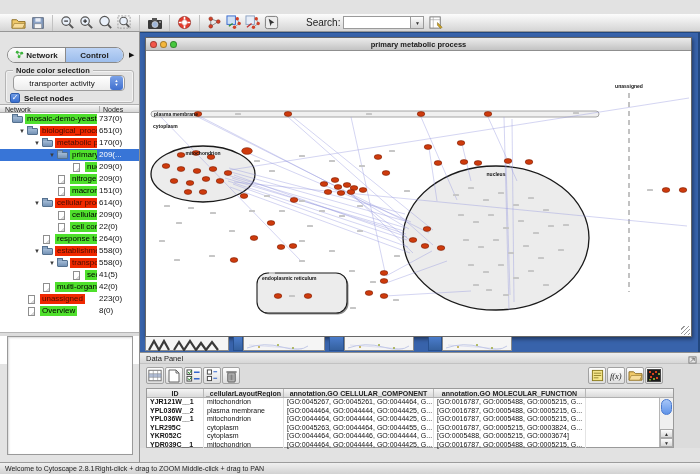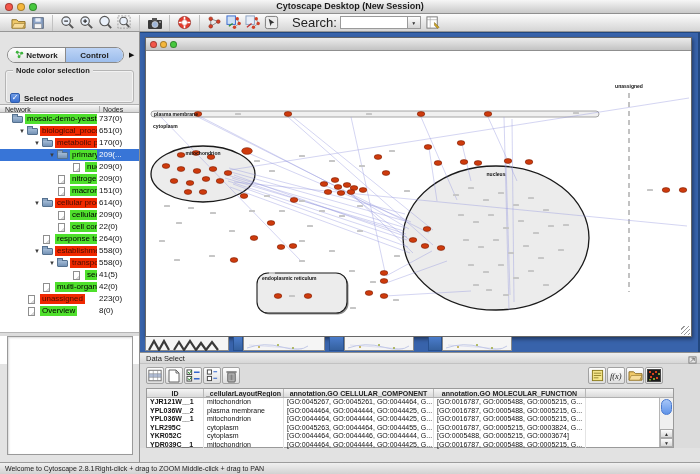--- a/index.html
+++ b/index.html
@@ -9,21 +9,21 @@
 .titlebar{position:absolute;left:0;top:0;width:700px;height:14px;background:linear-gradient(#f6f6f6,#c9c9c9);border-bottom:1px solid #8f8f8f}
 .lights{position:absolute;left:5px;top:3px;display:flex;gap:4px}
 .light{width:8px;height:8px;border-radius:50%;border:1px solid rgba(0,0,0,.3)}
 .light.red{background:#f3564a}.light.yellow{background:#f5b73c}.light.green{background:#47c83e}
 .titlebar .title{position:absolute;left:0;right:0;top:1px;text-align:center;font-size:9px;font-weight:bold;color:#1a1a1a}
 
 .toolbar{position:absolute;left:0;top:14px;width:700px;height:18px;background:linear-gradient(#fcfcfc,#d5d5d5);border-bottom:1px solid #979797;display:flex;align-items:center;padding-left:4px}
 .tbgroup{display:flex;align-items:center;gap:2px;padding:0 6px}
 .tbgroup+.tbgroup{border-left:1px solid #c2c2c2}
 .tbicon{width:17px;height:16px;display:flex;align-items:center;justify-content:center}
-.search-label{font-size:13px;color:#222;margin:0 3px 0 6px}
+.search-label{font-size:10px;color:#222;margin:0 3px 0 20px}
 .search-combo{display:flex;height:13px;align-items:stretch}
 .search-input{width:68px;height:13px;border:1px solid #9a9a9a;background:#fff;font-size:7px;padding:0 2px;font-family:inherit}
 .search-arrow{width:13px;border:1px solid #9a9a9a;border-left:none;background:linear-gradient(#fefefe,#d4d4d4);font-size:5px;display:flex;align-items:center;justify-content:center;color:#333}
 
 .control-panel{position:absolute;left:0;top:32px;width:140px;height:430px;background:#e3e3e3;border-right:1px solid #8f8f8f}
 .cp-header{position:absolute;top:0;left:0;right:0;height:13px;background:linear-gradient(#f2f2f2,#d8d8d8);border-bottom:1px solid #bdbdbd;font-size:7.5px;color:#222;padding:2px 0 0 4px}
 .float-btn{position:absolute;right:3px;top:2px;width:10px;height:9px;display:flex;align-items:center;justify-content:center}
 .cp-tabs{position:absolute;top:15px;left:7px;width:117px;height:16px;display:flex;border:1px solid #8a8a8a;border-radius:8px;overflow:hidden;background:#fff}
 .cp-tab{flex:1;display:flex;align-items:center;justify-content:center;gap:2px;font-size:8px;font-weight:bold;color:#222;background:linear-gradient(#fff,#e4e4e4)}
 .cp-tab.selected{background:linear-gradient(#bdd4f6,#9cbdec)}
@@ -87,28 +87,20 @@
 .btab.selected{background:linear-gradient(#c2d8f7,#a5c5f0)}
 .btab+.btab{border-left:1px solid #9a9a9a}
 .statusbar{position:absolute;left:0;top:462px;width:700px;height:12px;background:linear-gradient(#f0f0f0,#d2d2d2);border-top:1px solid #9c9c9c;font-size:7px;color:#222}
 .status-item{position:absolute;top:2px;white-space:nowrap}
 </style>
 </head>
 <body>
 
 <div id="app">
 
-  <div class="titlebar">
-    <div class="lights">
-      <span class="light red"></span>
-      <span class="light yellow"></span>
-      <span class="light green"></span>
-    </div>
-    <div class="title">Cytoscape Desktop (New Session)</div>
-  </div>
 
   <div class="toolbar">
     <div id="tb-groups" style="display:flex;align-items:center">
         <div class="tbgroup">
           <span class="tbicon">
             <svg width="15" height="14" viewBox="0 0 16 15">
               <path d="M1 4h5l2 2h7v7H1z" fill="#f0c96a" stroke="#8a6a20"></path>
               <path d="M1 13l2.5-5H15l-2.5 5z" fill="#f7dc9a" stroke="#8a6a20" stroke-width=".6"></path>
             </svg>
           </span>
@@ -239,20 +231,27 @@
       </div>
       <div class="cp-tab selected">
         <span>Control</span>
       </div>
     </div>
     <div class="cp-overflow">▶</div>
 
     <div class="groupbox">
       <span class="gb-legend">Node color selection</span>
     </div>
+    <div class="dropdown">
+      <span class="dd-label">transporter activity</span>
+      <span class="dd-stepper">
+          <span>▲</span>
+          <span>▼</span>
+        </span>
+    </div>
     <div class="checkbox-row">
       <span class="checkbox">✓</span>
       <span class="checkbox-label">Select nodes</span>
     </div>
 
     <div class="tree-header">
       <span class="th1">Network</span>
       <span class="th2">Nodes</span>
     </div>
     <div class="tree" id="tree">
@@ -353,20 +352,21 @@
   </div>
 
   <div class="desktop">
     <div class="net-window">
       <div class="win-titlebar">
         <div class="win-lights">
           <span class="wlight" style="background:#f3564a"></span>
           <span class="wlight" style="background:#f5b73c"></span>
           <span class="wlight" style="background:#47c83e"></span>
         </div>
+        <div class="wtitle">primary metabolic process</div>
       </div>
       <div class="win-canvas" id="net-canvas"><svg width="545" height="285" viewBox="145 51 545 285" xmlns="http://www.w3.org/2000/svg">
             <rect x="150" y="111" width="448" height="6" rx="3" fill="#f0f0f0" stroke="#909090" stroke-width="0.8"></rect>
             <ellipse cx="202" cy="174" rx="52" ry="28" fill="#ececec" stroke="#1a1a1a" stroke-width="1.3"></ellipse>
             <ellipse cx="495" cy="238" rx="93" ry="72" fill="#ececec" stroke="#1a1a1a" stroke-width="1.3"></ellipse>
             <rect x="257.5" y="274.5" width="90" height="40" rx="11" fill="rgba(0,0,0,0.45)"></rect>
             <rect x="256" y="273" width="90" height="40" rx="11" fill="#ececec" stroke="#1a1a1a" stroke-width="1.1"></rect>
             <line x1="628" y1="93" x2="628" y2="292" stroke="#9a9a9a" stroke-width="1.2" stroke-dasharray="5,4"></line>
             <line x1="228" y1="168" x2="404" y2="214" stroke="#9395de" stroke-opacity="0.5" stroke-width="0.8"></line>
             <line x1="230" y1="172" x2="404" y2="221" stroke="#9395de" stroke-opacity="0.5" stroke-width="0.8"></line>
@@ -560,21 +560,21 @@
             <path d="M5 6 L 58 10" stroke="#c4c8ea" stroke-width=".5"></path>
             <circle cx="15" cy="8" r="1" fill="#b9a33a"></circle>
             <circle cx="34" cy="6" r="1" fill="#9cab3a"></circle>
             <circle cx="49" cy="9" r="1" fill="#9cab3a"></circle>
           </svg></div>
       </div>
   </div>
 
   <div class="data-panel">
     <div class="dp-header">
-      <span>Data Select</span>
+      <span>Data Panel</span>
       <span class="float-btn" id="dp-float">
           <svg width="9" height="8" viewBox="0 0 10 9">
             <rect x="1" y="1" width="8" height="7" fill="#e8e8e8" stroke="#777"></rect>
             <path d="M3 6.5L7 2.5M7 2.5v3M7 2.5H4" stroke="#555" stroke-width=".8" fill="none"></path>
           </svg>
         </span>
     </div>
     <div class="dp-toolbar" id="dp-toolbar">
         <div class="dp-btn" style="left: 6px;">
           <svg width="14" height="13" viewBox="0 0 16 14">

